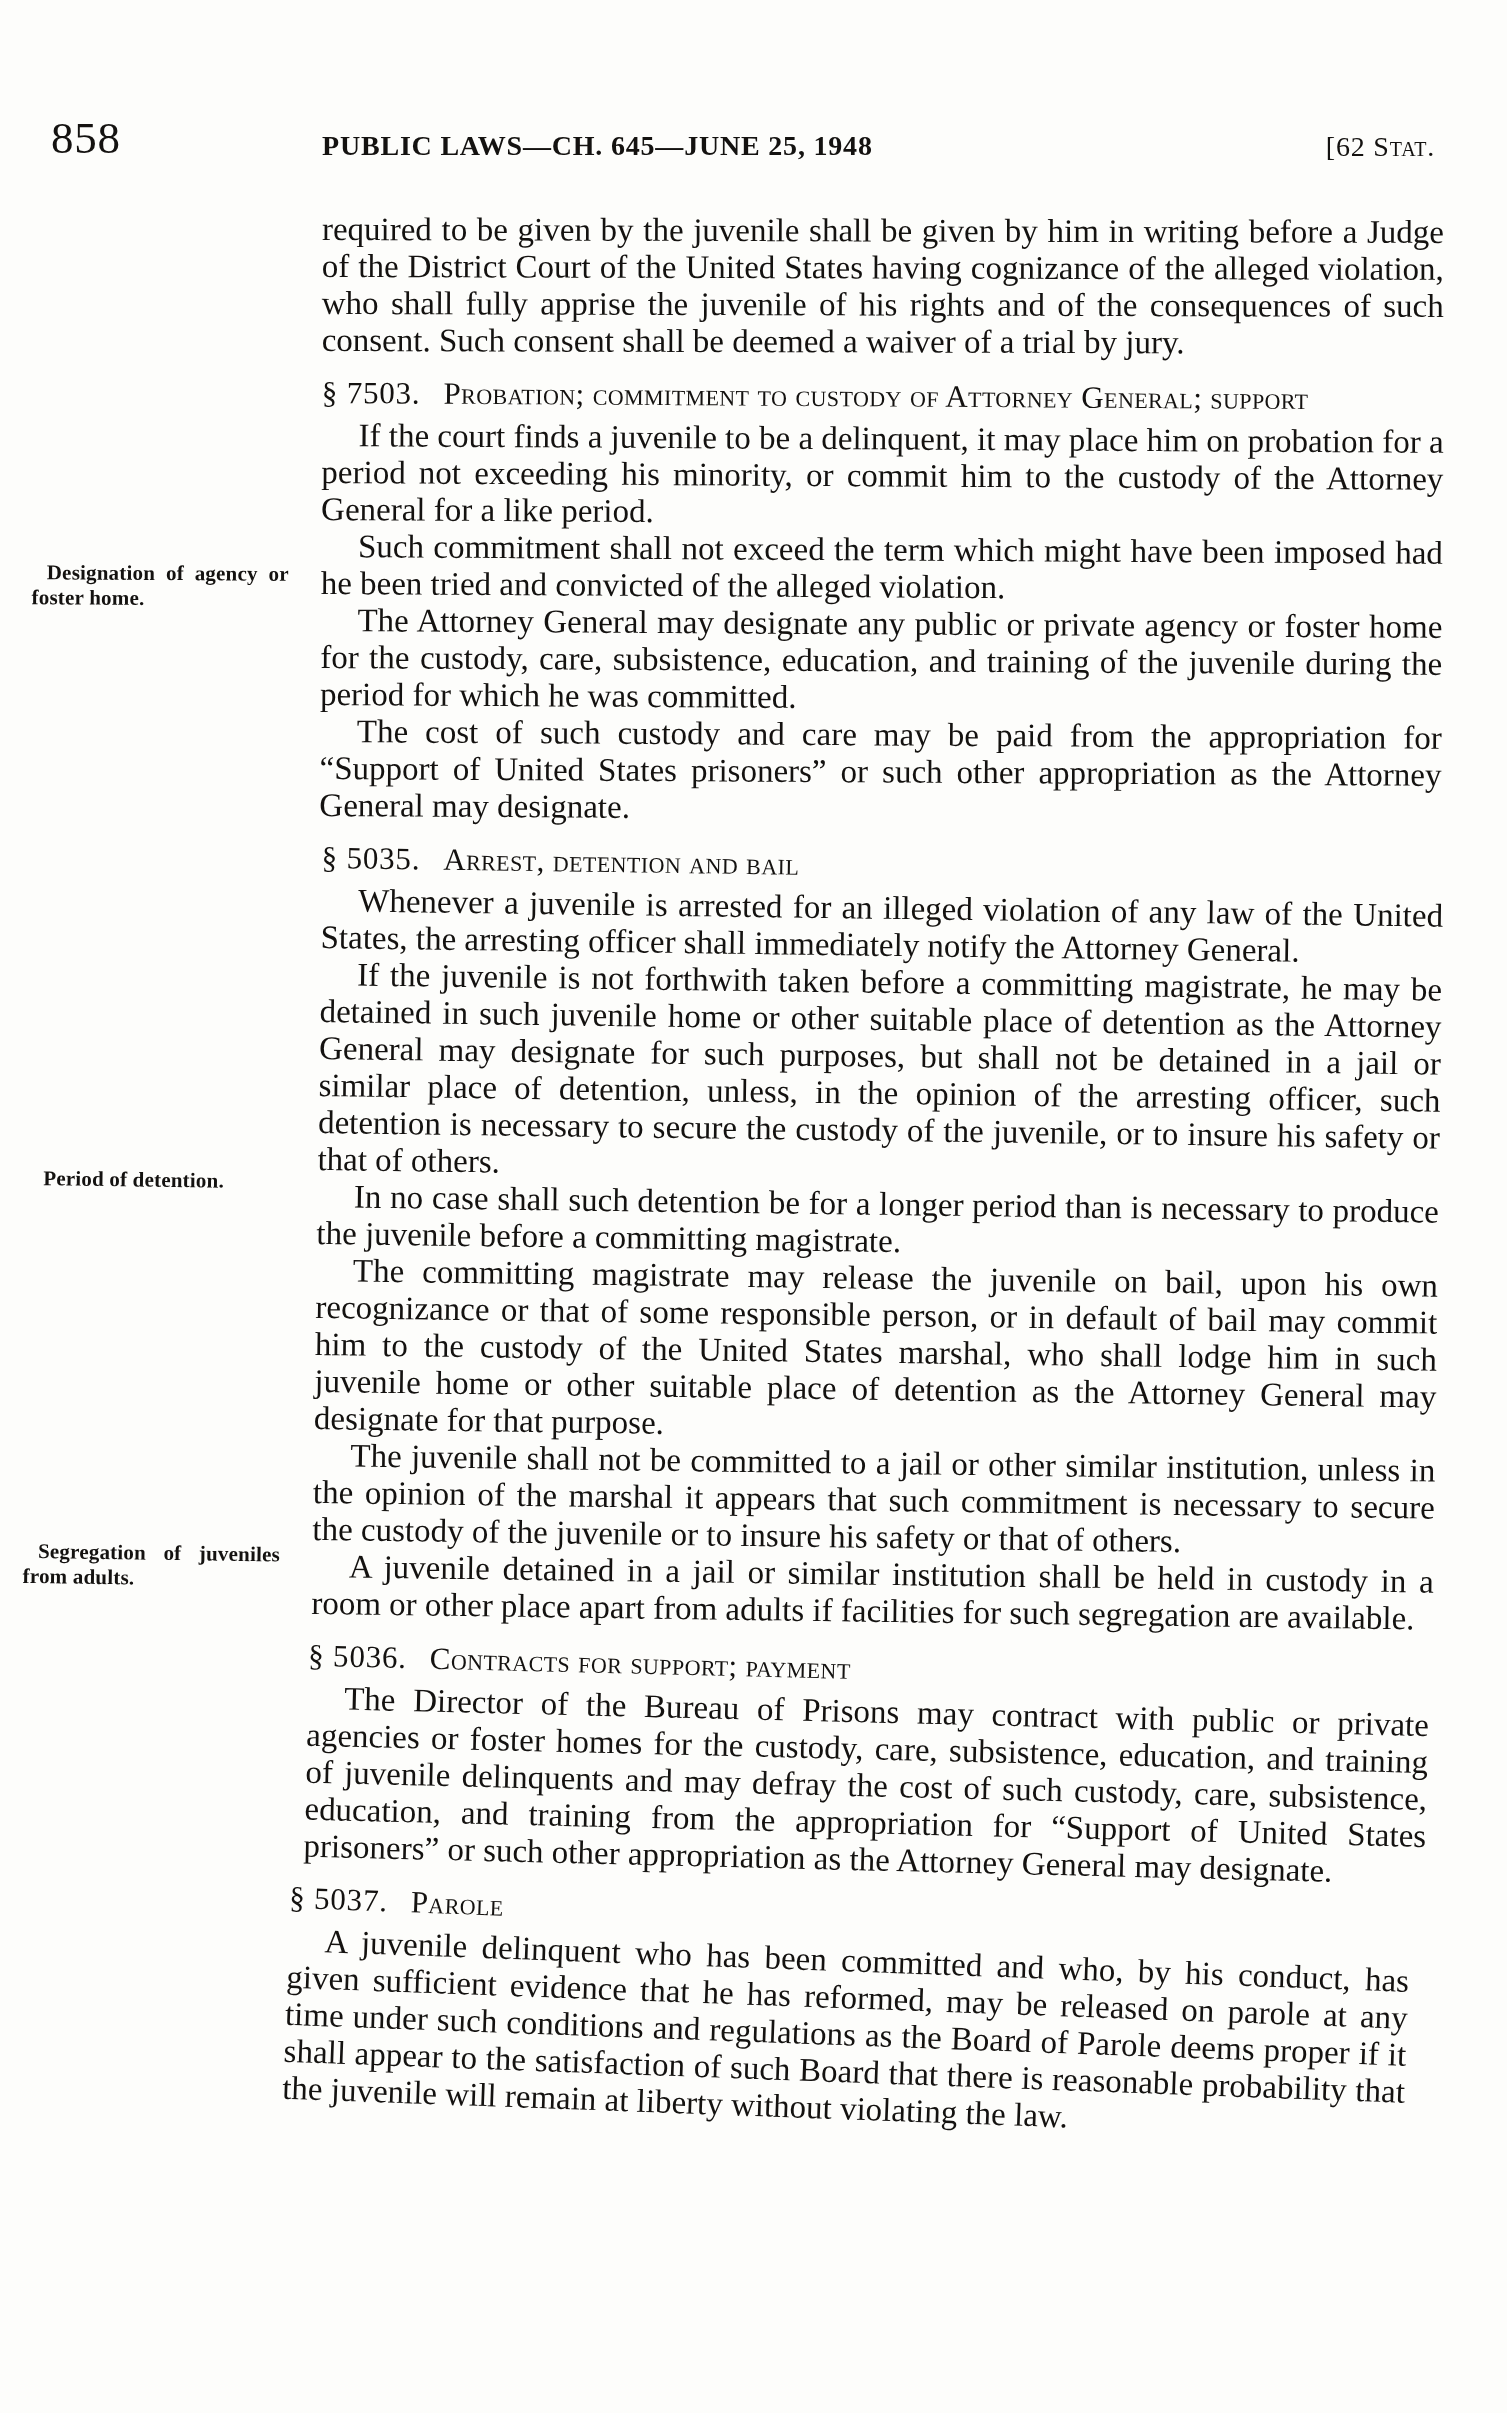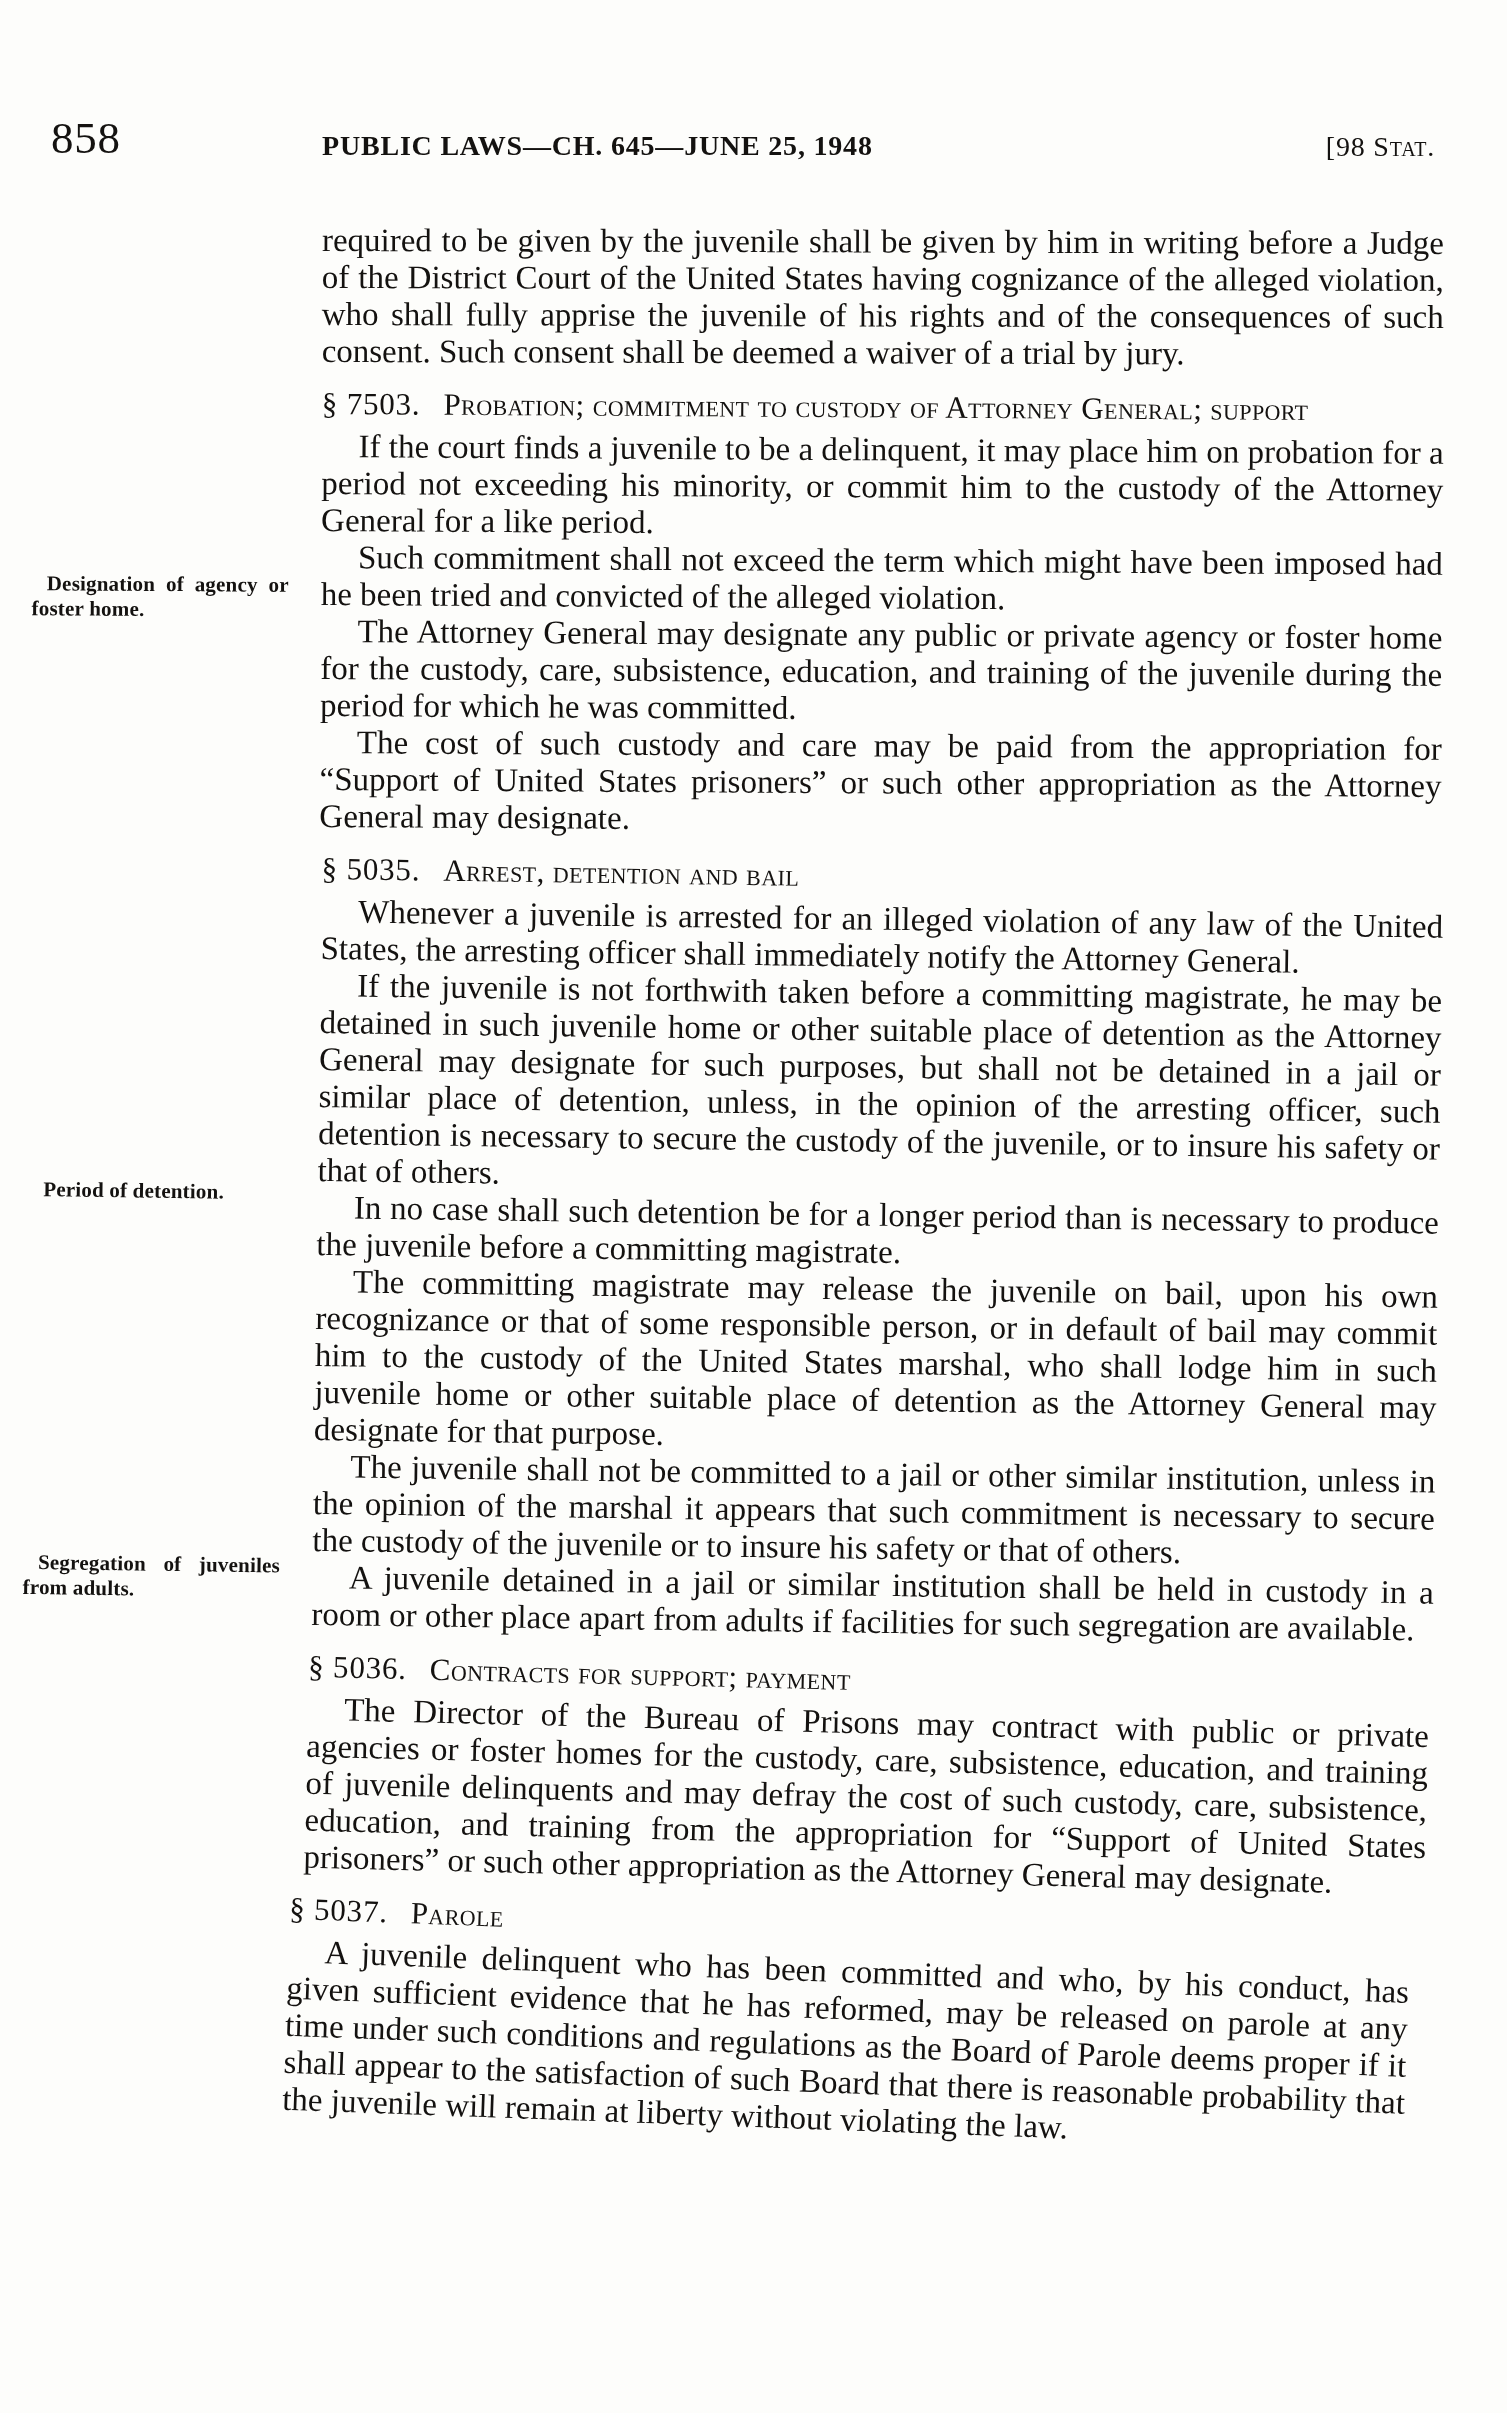--- a/index.html
+++ b/index.html
@@ -25,21 +25,21 @@
     text-align: left; font-size: 28px; font-weight: bold; letter-spacing: 0.8px;
     white-space: nowrap;
   }
   .stat-citation {
     position: absolute; right: 73px; top: 131px;
     font-size: 28px; font-variant: small-caps; letter-spacing: 0.8px;
   }
 
   
   .body-column {
-    position: absolute; top: 222px; left: 322px; width: 1122px;
+    position: absolute; top: 211px; left: 322px; width: 1122px;
     font-size: 33px; line-height: 37px; text-align: justify;
   }
   p { margin: 0; }
   p.indent { text-indent: 37px; }
   .para { position: relative; }
 
   
   .r0 { transform: rotate(0.15deg); transform-origin: 0 0; }
   .r1 { transform: rotate(0.35deg); transform-origin: 0 0; }
   .r2 { transform: rotate(0.8deg);  transform-origin: 0 0; }
@@ -67,21 +67,21 @@
   .note-3 { top: -5px; }
 </style>
 </head>
 <body>
 
 <div class="page">
 
   <div class="running-header">
     <div class="page-number">858</div>
     <div class="running-title">PUBLIC LAWS—CH. 645—JUNE 25, 1948</div>
-    <div class="stat-citation">[98 Stat.</div>
+    <div class="stat-citation">[62 Stat.</div>
   </div>
 
   <div class="body-column">
 
     <div class="r0">
       <p class="para">required to be given by the juvenile shall be given by him in writing before a Judge of the District Court of the United States having cognizance of the alleged violation, who shall fully apprise the juvenile of his rights and of the consequences of such consent. Such consent shall be deemed a waiver of a trial by jury.</p>
     </div>
 
     <div class="r1">
       <h2 class="sec-heading"><span class="sec-no">§ 7503.</span><span class="sec-title">Probation; commitment to custody of Attorney General; support</span></h2>

